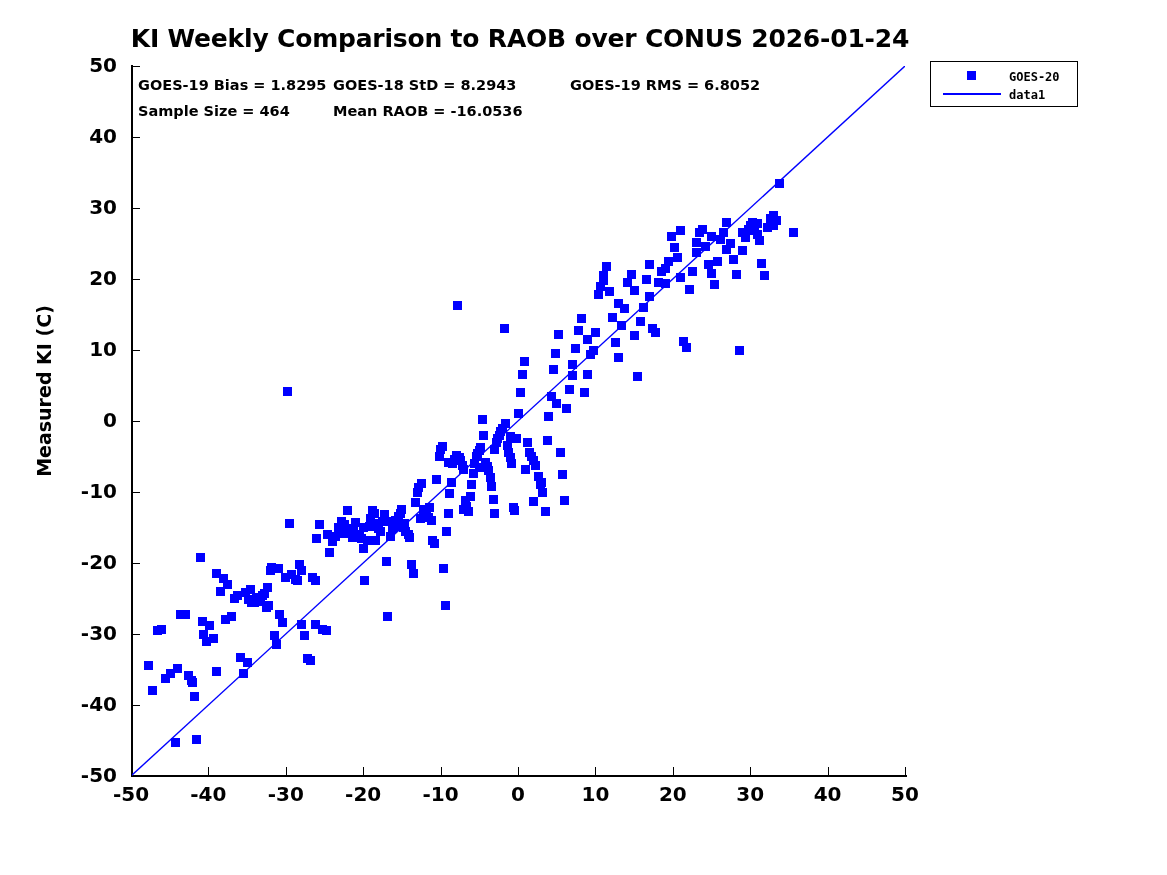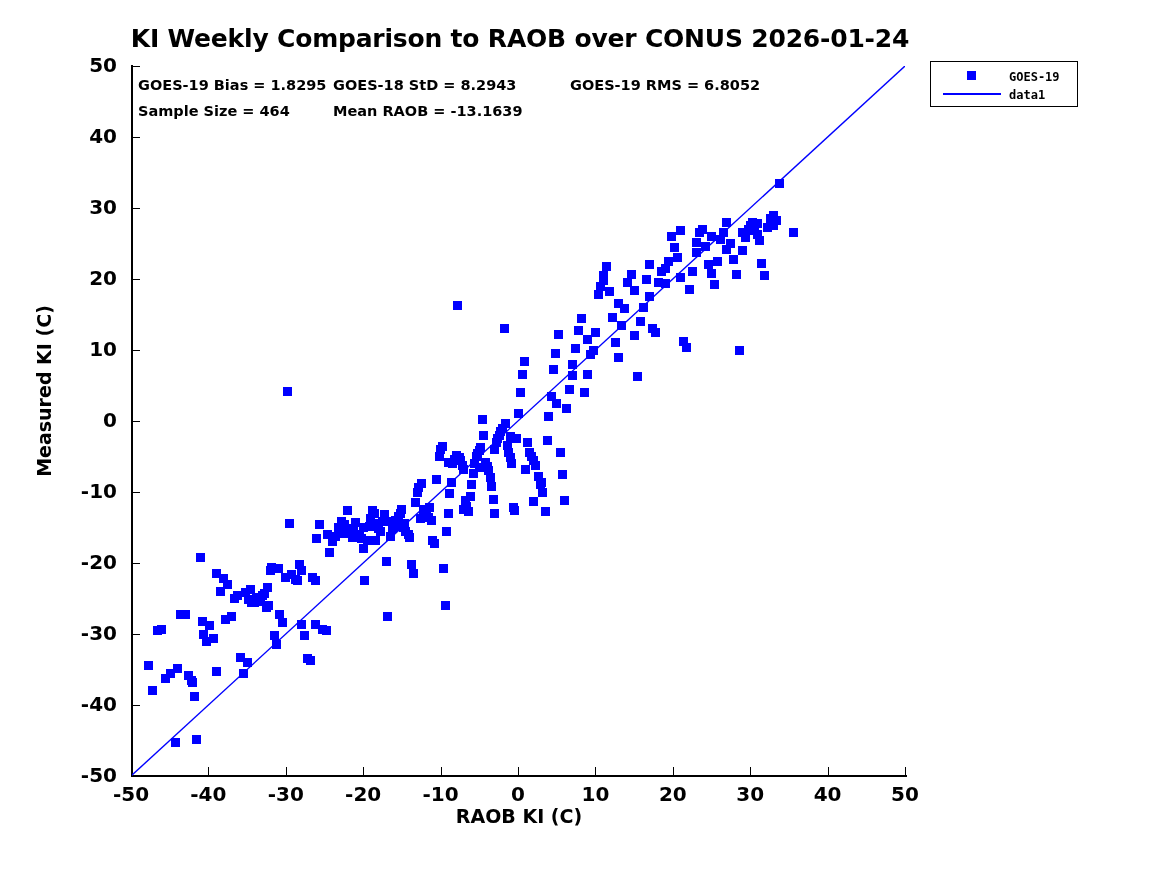--- a/index.html
+++ b/index.html
@@ -179,21 +179,21 @@
 <body>
 
 <div id="figure">
 
   <div id="chart-title">KI Weekly Comparison to RAOB over CONUS 2026-01-24</div>
 
   <div class="stat" style="left:138px; top:77px;">GOES-19 Bias = 1.8295</div>
   <div class="stat" style="left:333px; top:77px;">GOES-18 StD = 8.2943</div>
   <div class="stat" style="left:570px; top:77px;">GOES-19 RMS = 6.8052</div>
   <div class="stat" style="left:138px; top:103px;">Sample Size = 464</div>
-  <div class="stat" style="left:333px; top:103px;">Mean RAOB = -13.1639</div>
+  <div class="stat" style="left:333px; top:103px;">Mean RAOB = -16.0536</div>
 
   <div id="axis-left"></div>
   <div id="axis-bottom"></div>
 
   <div id="plot-area">
     <div id="line-layer">
       <svg width="774" height="710" style="position:absolute;left:0;top:0;">
         <line id="ref-line" x1="0" y1="710" x2="774" y2="0" stroke="#0000ff" stroke-width="1.4"></line>
       </svg>
     </div>
@@ -546,23 +546,22 @@
       <div class="tick-x" style="left: 672.8px; top: 767px;"></div>
       <div class="ticklabel-x" style="left: 632.8px; top: 782px;">20</div>
       <div class="tick-x" style="left: 750.2px; top: 767px;"></div>
       <div class="ticklabel-x" style="left: 710.2px; top: 782px;">30</div>
       <div class="tick-x" style="left: 827.6px; top: 767px;"></div>
       <div class="ticklabel-x" style="left: 787.6px; top: 782px;">40</div>
       <div class="tick-x" style="left: 905px; top: 767px;"></div>
       <div class="ticklabel-x" style="left: 865px; top: 782px;">50</div>
     </div>
 
-  <div id="xlabel">RAOB KI (C)</div>
   <div id="ylabel">Measured KI (C)</div>
 
   <div id="legend">
     <div id="legend-marker"></div>
-    <div class="legend-label" style="left:78px; top:8px;">GOES-19</div>
+    <div class="legend-label" style="left:78px; top:8px;">GOES-20</div>
     <div id="legend-line"></div>
     <div class="legend-label" style="left:78px; top:26px;">data1</div>
   </div>
 
 </div>
 
 </body></html>

